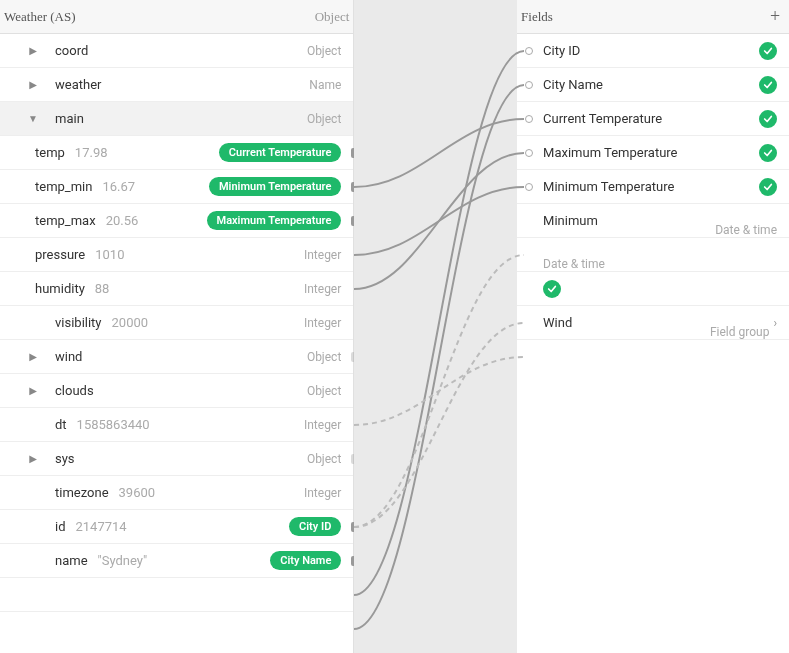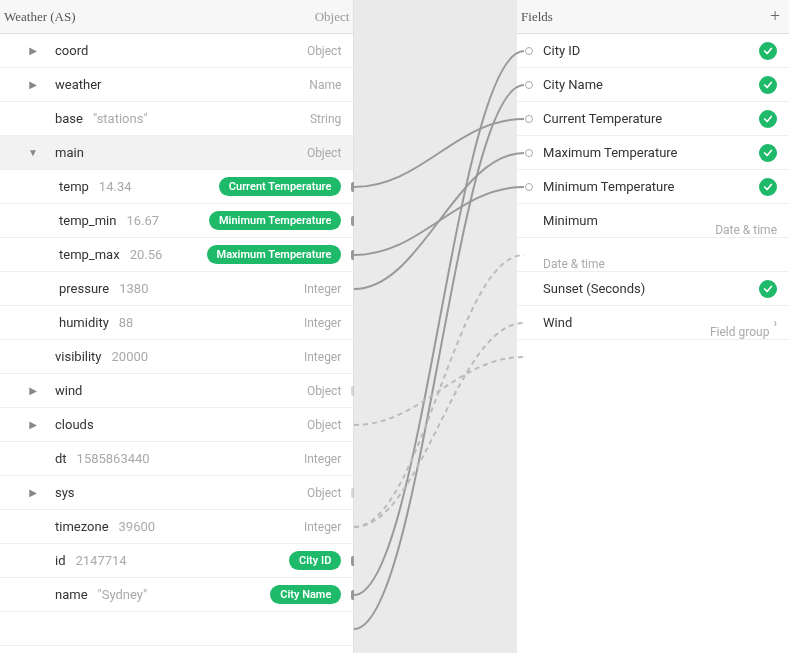--- a/index.html
+++ b/index.html
@@ -9,21 +9,21 @@
   .middle-panel { width: 170px; background: #eaeaea; position: relative; }
   .right-panel { width: 284px; }
   .header-row { display: flex; align-items: center; height: 34px; padding: 0 4px; border-bottom: 1px solid #e0e0e0; background: #f7f7f7; font-family: Liberation Serif, serif; }
   .header-row.fields { justify-content: space-between; }
   .header-title { color: #555; font-weight: 500; }
   .header-type { margin-left: auto; color: #999; }
   .row { display: flex; align-items: center; height: 34px; padding: 0 12px; border-bottom: 1px solid #eee; position: relative; }
   .row.expanded { background: #f2f2f2; }
   .caret { width: 10px; color: #888; font-size: 10px; margin-right: 6px; display: inline-block; text-align: center; }
   .indent-1 { padding-left: 28px; }
-  .indent-2 { padding-left: 48px; }
+  .indent-2 { padding-left: 24px; }
   .key { color: #333; margin-left: 11px; }
   .val { color: #aaa; margin-left: 10px; }
   .type { margin-left: auto; color: #aaa; font-size: 12px; }
   .badge { margin-left: auto; background: #1fb96a; color: #fff; font-size: 11px; font-weight: 600; padding: 3px 10px; border-radius: 10px; }
   .field-row { display: flex; align-items: center; height: 34px; padding: 0 12px 0 8px; border-bottom: 1px solid #eee; }
   .field-dot { width: 8px; height: 8px; border: 1.5px solid #aaa; border-radius: 50%; margin-right: 10px; background: #fff; }
   .field-dot.hidden { visibility: hidden; }
   .field-name { color: #333; flex: 1; }
   .field-type { color: #aaa; font-size: 12px; margin-top: 18px; }
   .check { width: 18px; height: 18px; background: #1fb96a; border-radius: 50%; display: flex; align-items: center; justify-content: center; }
@@ -46,52 +46,46 @@
         <div class="row indent-1">
           <span class="caret">▶</span>
           <span class="key">coord</span>
           <span class="type">Object</span>
         </div>
         <div class="row indent-1">
           <span class="caret">▶</span>
           <span class="key">weather</span>
           <span class="type">Name</span>
         </div>
-        <div class="row indent-1">
-          <span class="caret"></span>
-          <span class="key">base</span>
-          <span class="val">"stations"</span>
-          <span class="type">String</span>
-        </div>
         <div class="row indent-1 expanded">
           <span class="caret">▼</span>
           <span class="key">main</span>
           <span class="type">Object</span>
         </div>
         <div class="row indent-2">
           <span class="key">temp</span>
-          <span class="val">14.34</span>
+          <span class="val">17.98</span>
           <span class="badge">Current Temperature</span>
           <div class="connector-stub"></div>
         </div>
         <div class="row indent-2">
           <span class="key">temp_min</span>
           <span class="val">16.67</span>
           <span class="badge">Minimum Temperature</span>
           <div class="connector-stub"></div>
         </div>
         <div class="row indent-2">
           <span class="key">temp_max</span>
           <span class="val">20.56</span>
           <span class="badge">Maximum Temperature</span>
           <div class="connector-stub"></div>
         </div>
         <div class="row indent-2">
           <span class="key">pressure</span>
-          <span class="val">1380</span>
+          <span class="val">1010</span>
           <span class="type">Integer</span>
         </div>
         <div class="row indent-2">
           <span class="key">humidity</span>
           <span class="val">88</span>
           <span class="type">Integer</span>
         </div>
         <div class="row indent-1">
           <span class="caret"></span>
           <span class="key">visibility</span>
@@ -213,21 +207,20 @@
           <span class="field-dot hidden"></span>
           <span class="field-name">Minimum</span>
           <span class="field-type">Date &amp; time</span>
         </div>
         <div class="field-row">
           <span class="field-dot hidden"></span>
           <span class="field-type">Date &amp; time</span>
         </div>
         <div class="field-row">
           <span class="field-dot hidden"></span>
-          <span class="field-name">Sunset (Seconds)</span>
           <span class="check">
             <svg viewBox="0 0 12 12">
               <path d="M2 6 L5 9 L10 3" stroke="#fff" stroke-width="2" fill="none" stroke-linecap="round" stroke-linejoin="round"></path>
             </svg>
           </span>
         </div>
         <div class="field-row">
           <span class="field-dot hidden"></span>
           <span class="field-name">Wind</span>
           <span class="field-type">Field group</span>

